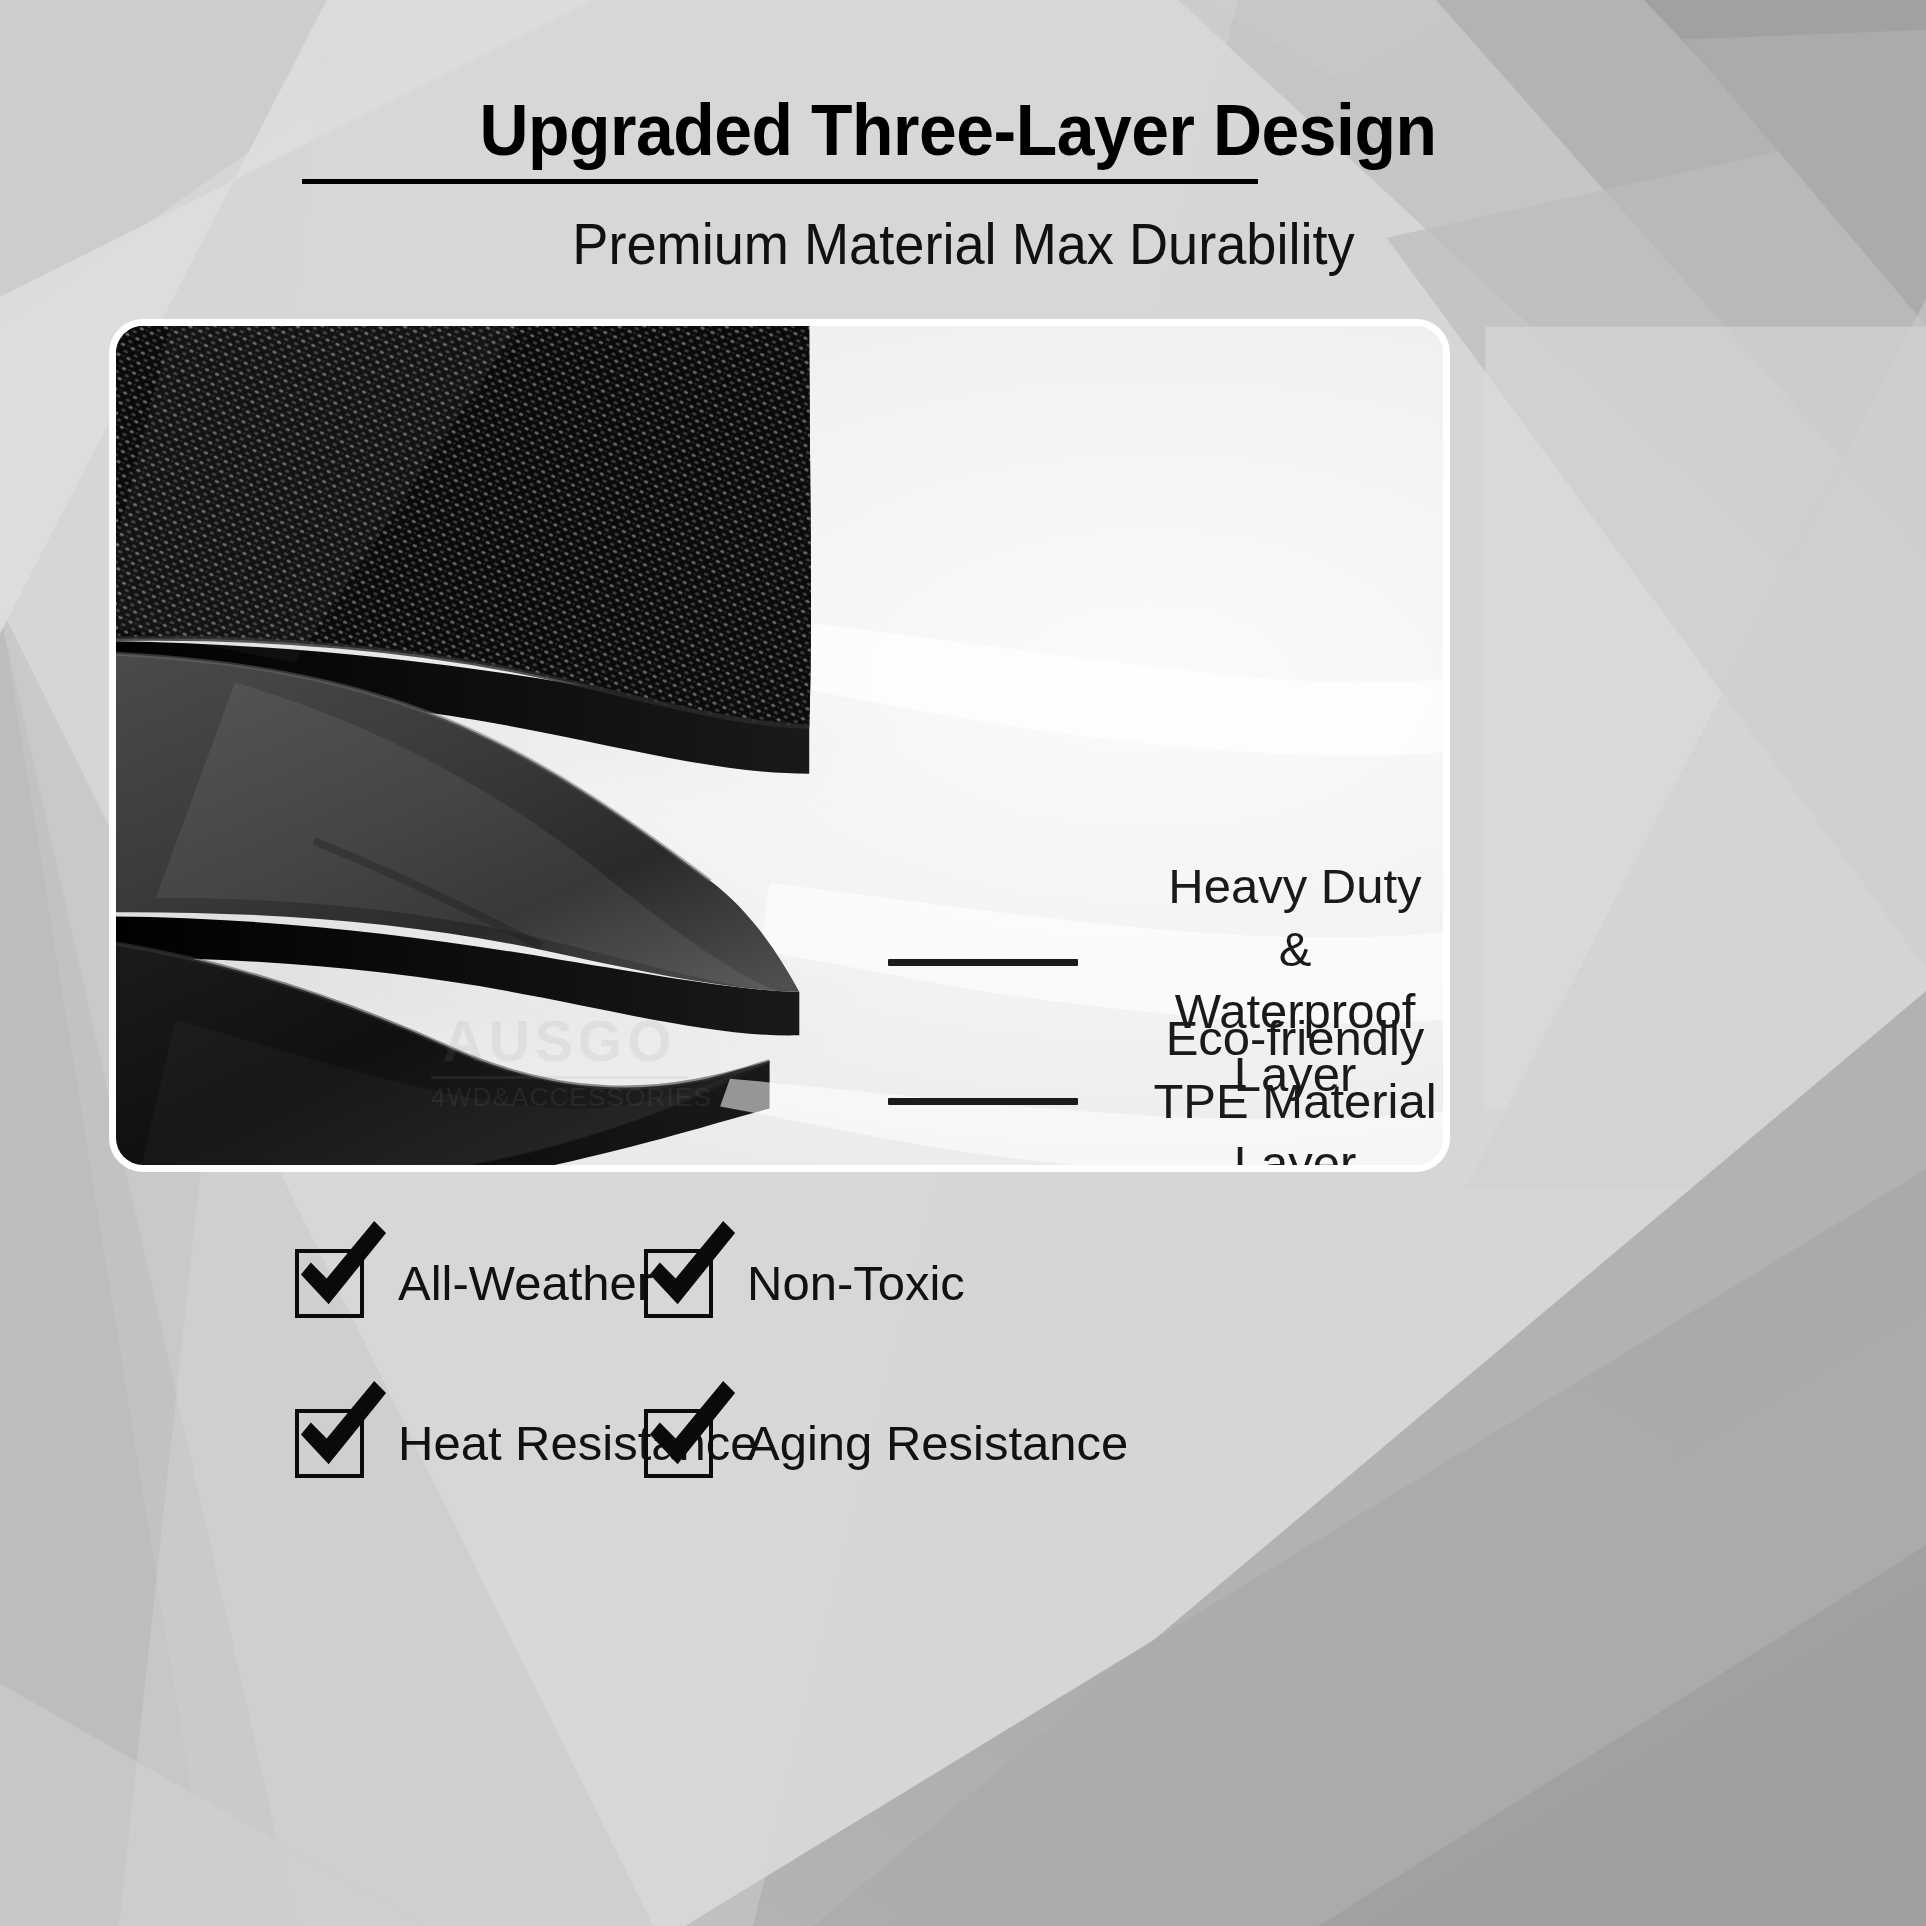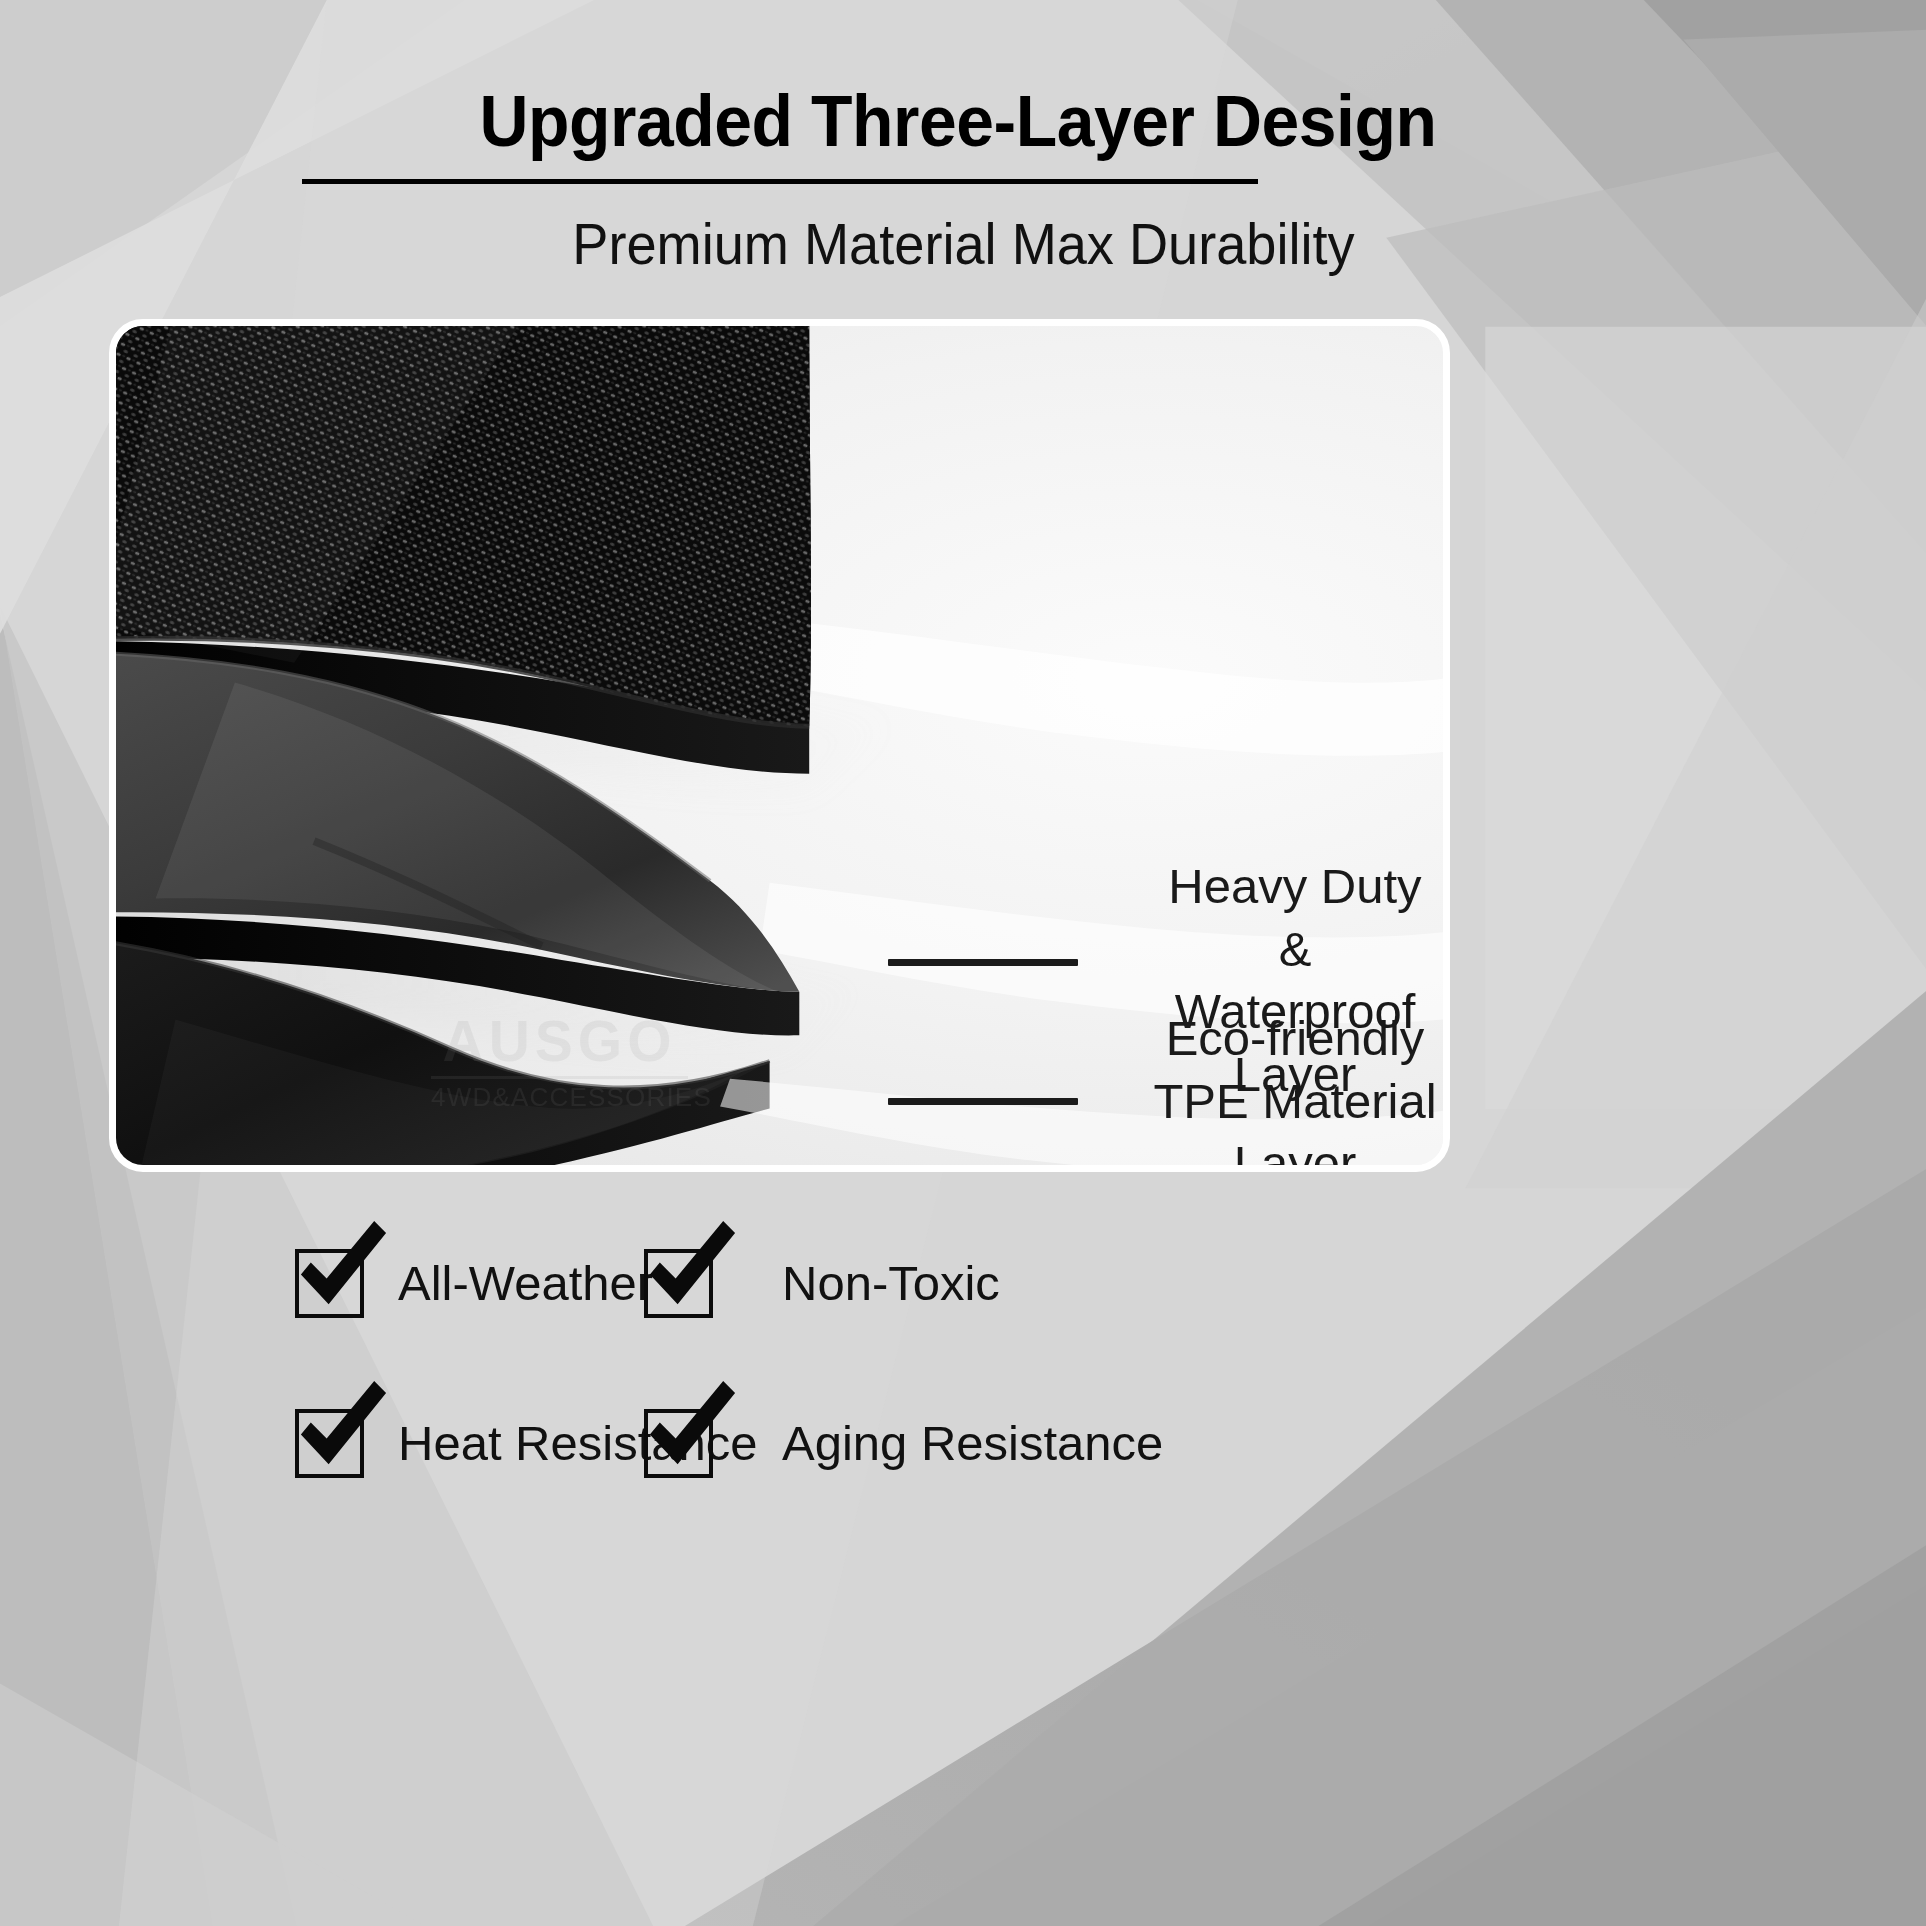--- a/index.html
+++ b/index.html
@@ -8,21 +8,21 @@
     font-family:"Liberation Sans",sans-serif;
     background:#d6d6d6;
     overflow:hidden;
   }
   #stage{position:relative;width:1927px;height:1927px;overflow:hidden;background:#d6d6d6;}
 
   
   #bg{position:absolute;inset:0;width:1927px;height:1927px;}
 
   
-  .header{position:absolute;left:0;top:7px;width:1916px;text-align:center;}
+  .header{position:absolute;left:0;top:16px;width:1916px;text-align:center;}
   .title{
     font-size:73px;font-weight:bold;color:#000;
     letter-spacing:-0.5px;
     margin:0;padding-top:77px;line-height:1.0;
     font-stretch:condensed;
     transform:scaleX(0.93);
   }
   .title-rule{
     position:absolute;left:302px;top:179px;width:956px;height:5px;background:#000;
   }
@@ -65,21 +65,21 @@
   .c1{left:772px;top:493px;align-items:center;}
   .c1 .callout-text{margin-left:69px;text-align:center;margin-top:36px;}
   .c2{left:772px;top:681px;align-items:center;}
   .c2 .callout-text{margin-left:69px;text-align:center;}
 
   
   .features{position:absolute;left:12px;top:1249px;width:1927px;}
   .feat-row{display:flex;}
   .feat{display:flex;align-items:center;}
   .feat.col1{width:614px;padding-left:283px;box-sizing:border-box;}
-  .feat.col2{width:614px;padding-left:0px;box-sizing:border-box;margin-left:18px;gap:35px;}
+  .feat.col2{width:614px;padding-left:0px;box-sizing:border-box;margin-left:18px;}
   .feat-row+.feat-row{margin-top:91px;}
   .checkbox{
     position:relative;width:69px;height:69px;flex:none;
     border:4px solid #0b0b0b;box-sizing:border-box;background:transparent;
   }
   .checkbox svg{position:absolute;left:-8px;top:-30px;width:103px;height:103px;overflow:visible;}
   .feat-label{margin-left:34px;font-size:49px;color:#111;line-height:1;white-space:nowrap;}
 </style>
 </head>
 <body>

